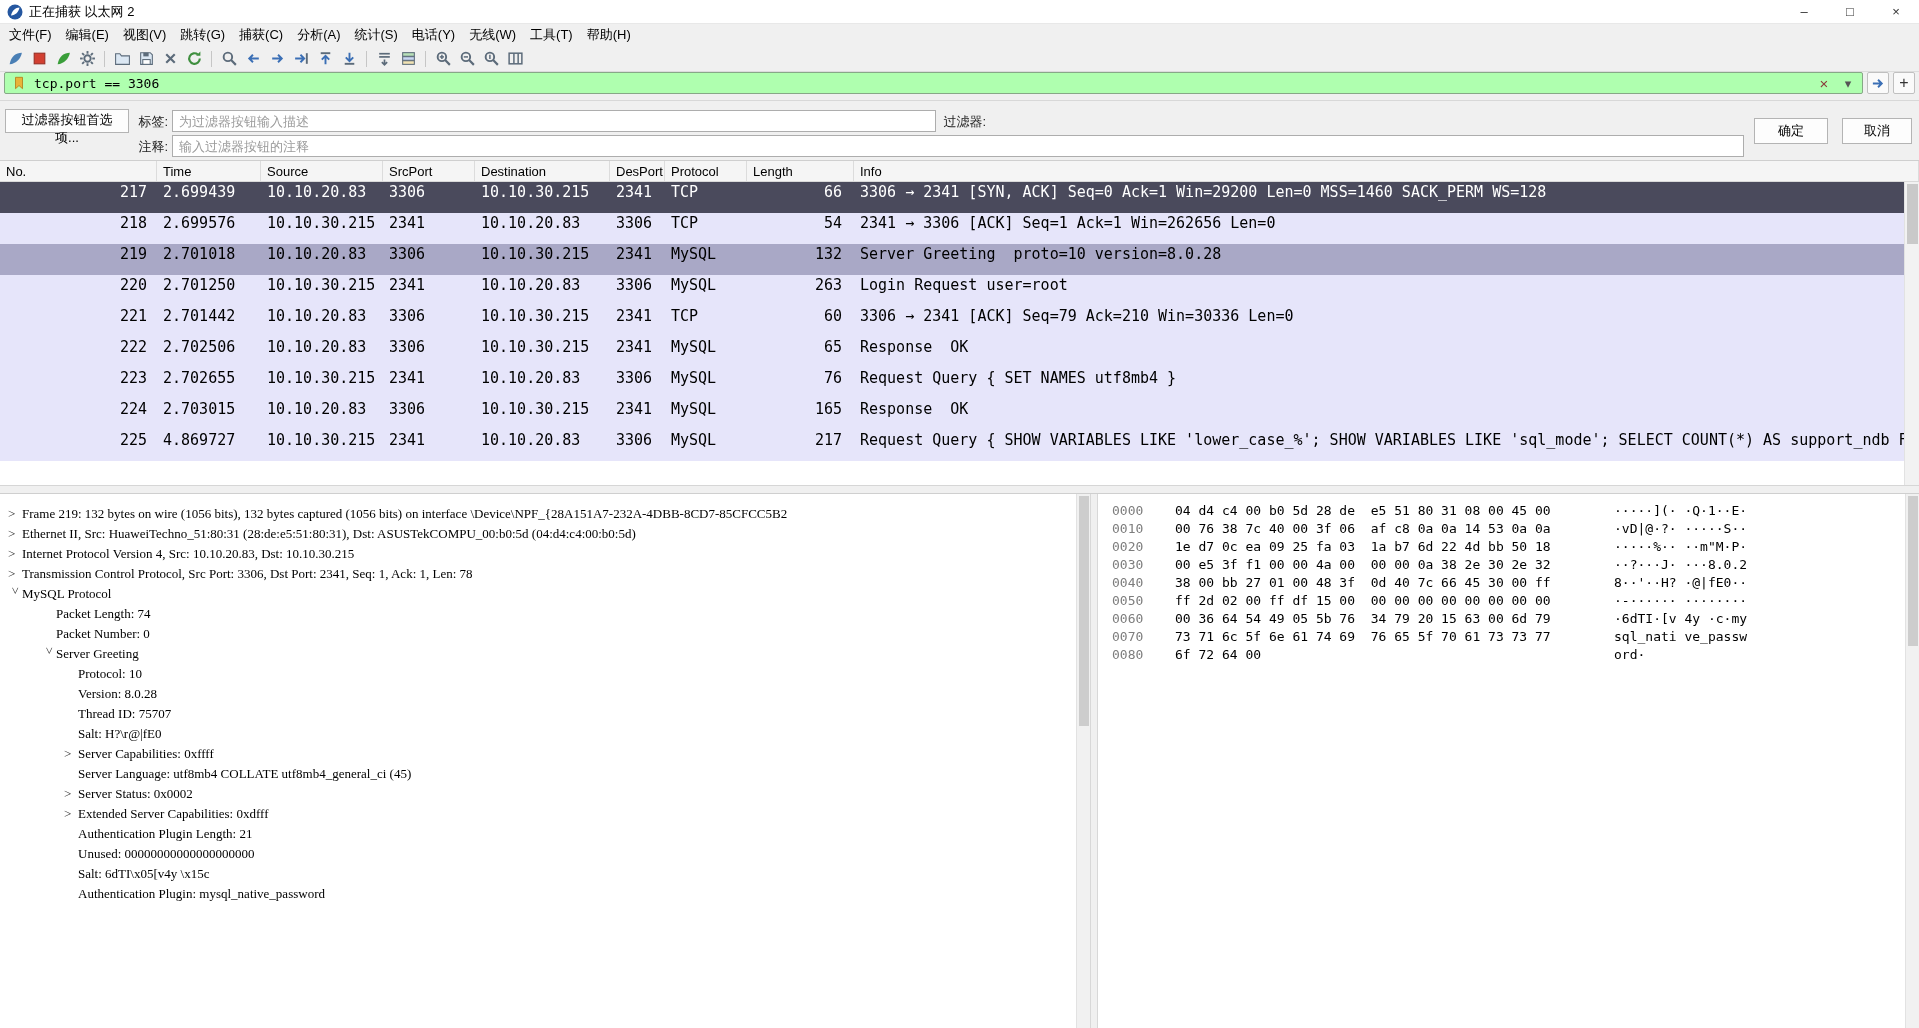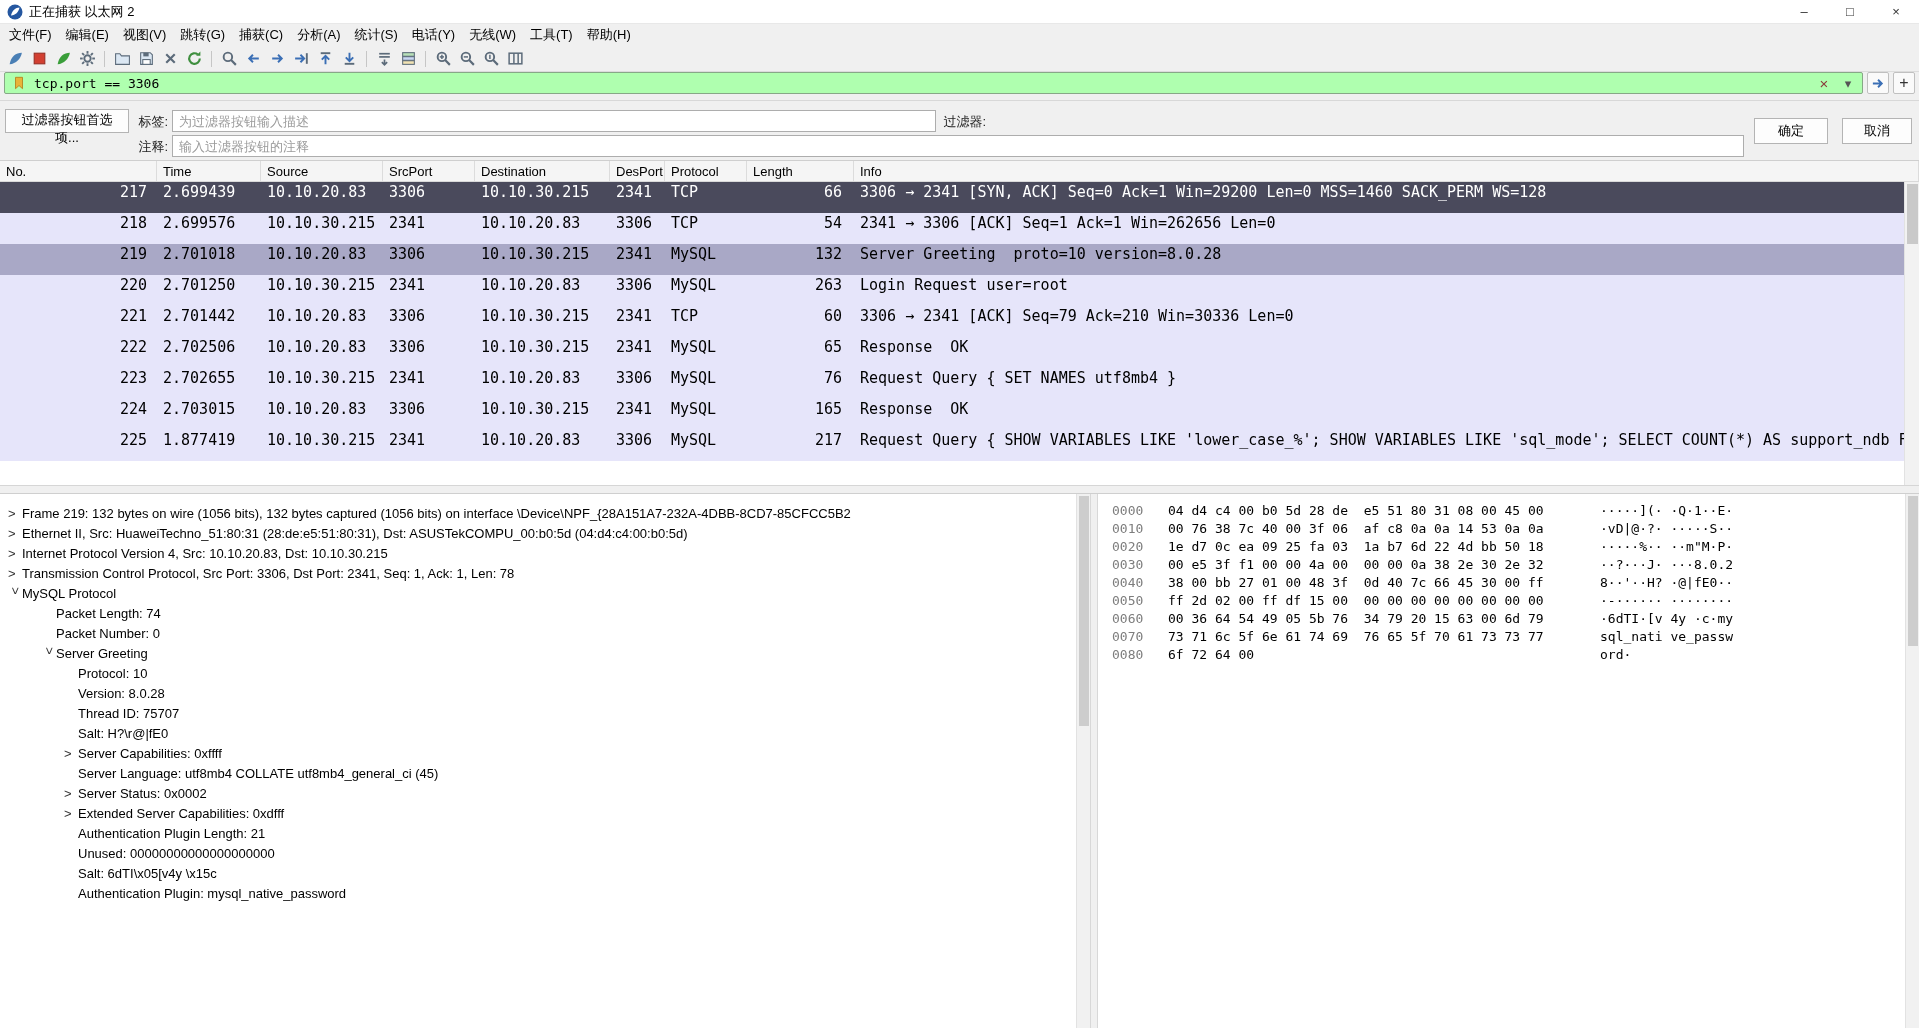--- a/index.html
+++ b/index.html
@@ -60,30 +60,30 @@
   .list-extra { height:24px; background:#fff; }
   .vscroll { position:absolute; top:21px; right:0; bottom:0; width:15px; background:#f2f2f2; border-left:1px solid #e2e2e2; }
   .vscroll .thumb { position:absolute; top:2px; left:2px; width:11px; height:60px; background:#c9c9c9; }
 
   .hsplit { height:8px; background:#f0f0f0; border-top:1px solid #d6d6d6; }
 
   
   .lower { display:flex; height:613px; border-top:1px solid #cfcfcf; background:#fff; }
   .details { position:relative; width:1076px; padding-top:10px; overflow:hidden; }
   .dline { height:20px; line-height:20px; white-space:pre; overflow:hidden;
-           font-family:Liberation Sans, sans-serif; font-size:13px; }
+           font-family:Liberation Serif, serif; font-size:13px; }
   .ind0 { padding-left:8px; } .ind1 { padding-left:42px; } .ind2 { padding-left:64px; }
   .exp { display:inline-block; width:14px; color:#333; }
   .exp.open { transform:rotate(90deg); }
   .dscroll { position:absolute; top:0; right:0; width:14px; height:100%; background:#f1f1f1; border-left:1px solid #e2e2e2; }
   .dscroll .thumb { position:absolute; top:2px; left:2px; width:10px; height:230px; background:#cdcdcd; }
   .vsplit { width:8px; background:#f0f0f0; border-left:1px solid #d8d8d8; border-right:1px solid #d8d8d8; }
   .hexpane { flex:1; position:relative; padding:8px 0 0 14px; overflow:hidden; }
   .hexrow { height:18px; line-height:18px; display:flex; white-space:pre;
-            font-family:"DejaVu Sans Mono","Liberation Mono",monospace; font-size:13px; }
+            font-family:"DejaVu Sans Mono","Liberation Mono",monospace; font-size:13px;gap:7px; }
   .off { width:46px; color:#7d7d7d; }
   .bytes { width:398px; margin-left:10px; }
   .ascii { margin-left:34px; }
   .hscroll { position:absolute; top:0; right:0; width:14px; height:100%; background:#f1f1f1; border-left:1px solid #e2e2e2; }
   .hscroll .thumb { position:absolute; top:2px; left:2px; width:10px; height:150px; background:#cdcdcd; }
 
   
   .statusbar { height:21px; background:#f0f0f0; border-top:1px solid #cfcfcf; display:flex; align-items:center; padding:0 8px; gap:8px; }
   .sb-sep { width:1px; height:14px; background:#cfcfcf; }
   .sb-spacer { width:250px; }
@@ -392,21 +392,21 @@
         <div class="c c-src">10.10.20.83</div>
         <div class="c c-sport">3306</div>
         <div class="c c-dst">10.10.30.215</div>
         <div class="c c-dport">2341</div>
         <div class="c c-proto">MySQL</div>
         <div class="c c-len">165</div>
         <div class="c c-info">Response  OK</div>
       </div>
       <div class="pgrid prow lav">
         <div class="c c-no">225</div>
-        <div class="c c-time">1.877419</div>
+        <div class="c c-time">4.869727</div>
         <div class="c c-src">10.10.30.215</div>
         <div class="c c-sport">2341</div>
         <div class="c c-dst">10.10.20.83</div>
         <div class="c c-dport">3306</div>
         <div class="c c-proto">MySQL</div>
         <div class="c c-len">217</div>
         <div class="c c-info">Request Query { SHOW VARIABLES LIKE 'lower_case_%'; SHOW VARIABLES LIKE 'sql_mode'; SELECT COUNT(*) AS support_ndb FROM information_schema</div>
       </div>
     </div>
   <div class="list-extra"></div>

